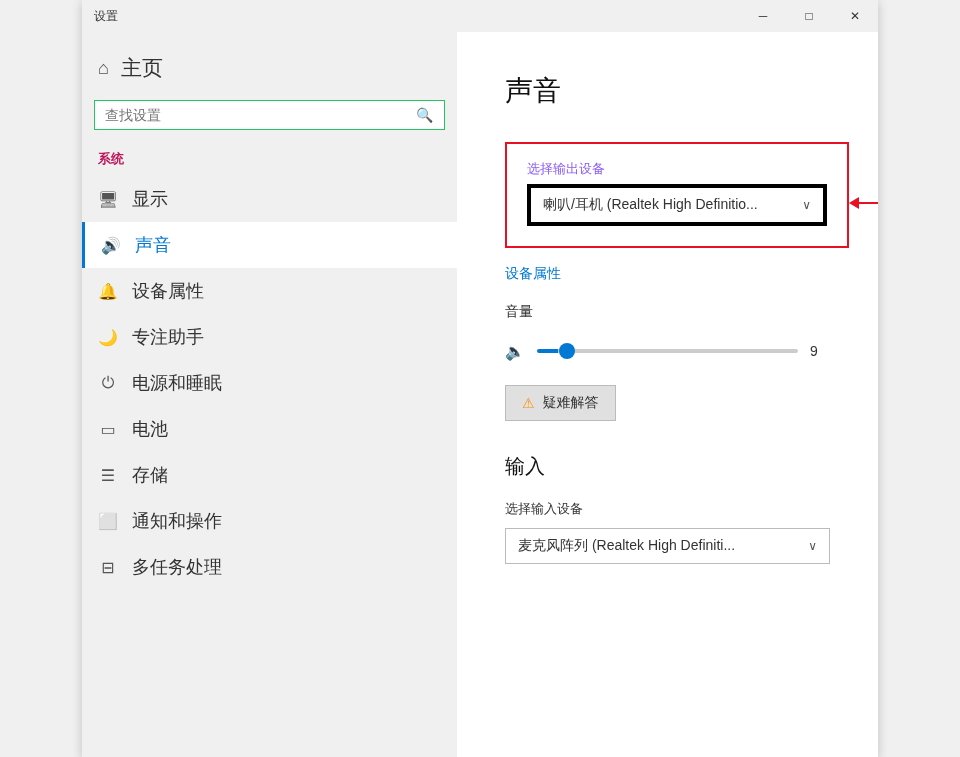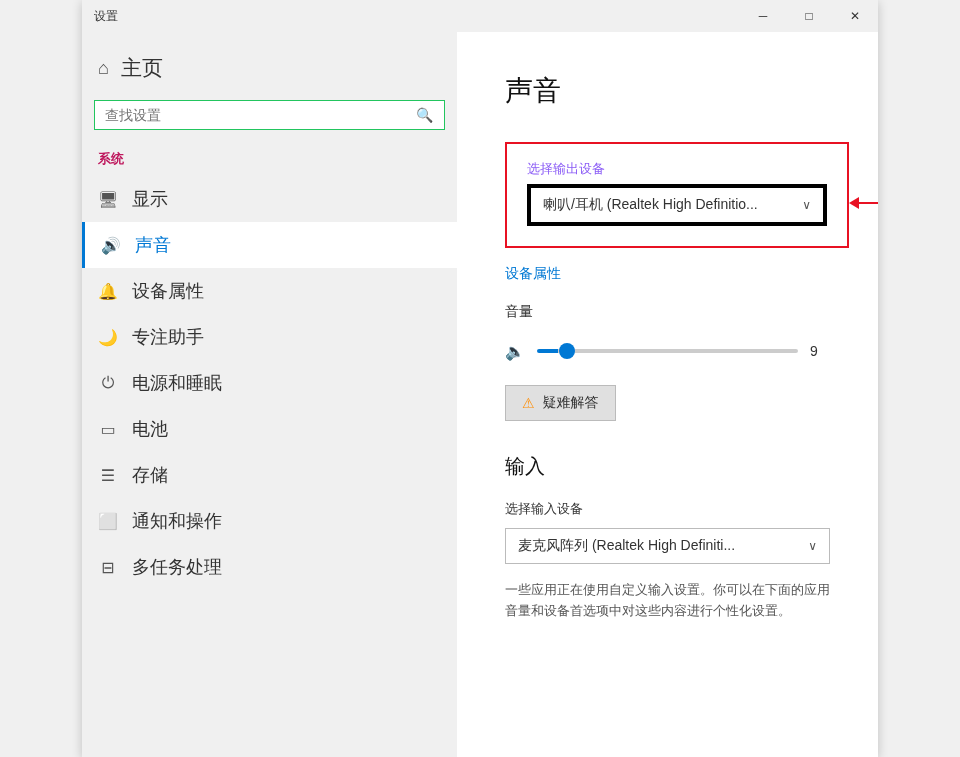--- a/index.html
+++ b/index.html
@@ -420,16 +420,15 @@
         <span>疑难解答</span>
       </button>
 
       
       <div class="section-title">输入</div>
       <div class="subsection-label">选择输入设备</div>
       <div class="dropdown-wide">
         <span>麦克风阵列 (Realtek High Definiti...</span>
         <span class="dropdown-chevron">∨</span>
       </div>
-      <p class="info-text">一些应用正在使用自定义输入设置。你可以在下面的应用音量和设备首选项中对这些内容进行个性化设置。</p>
     </div>
   </div>
 </div>
 
 </body></html>

